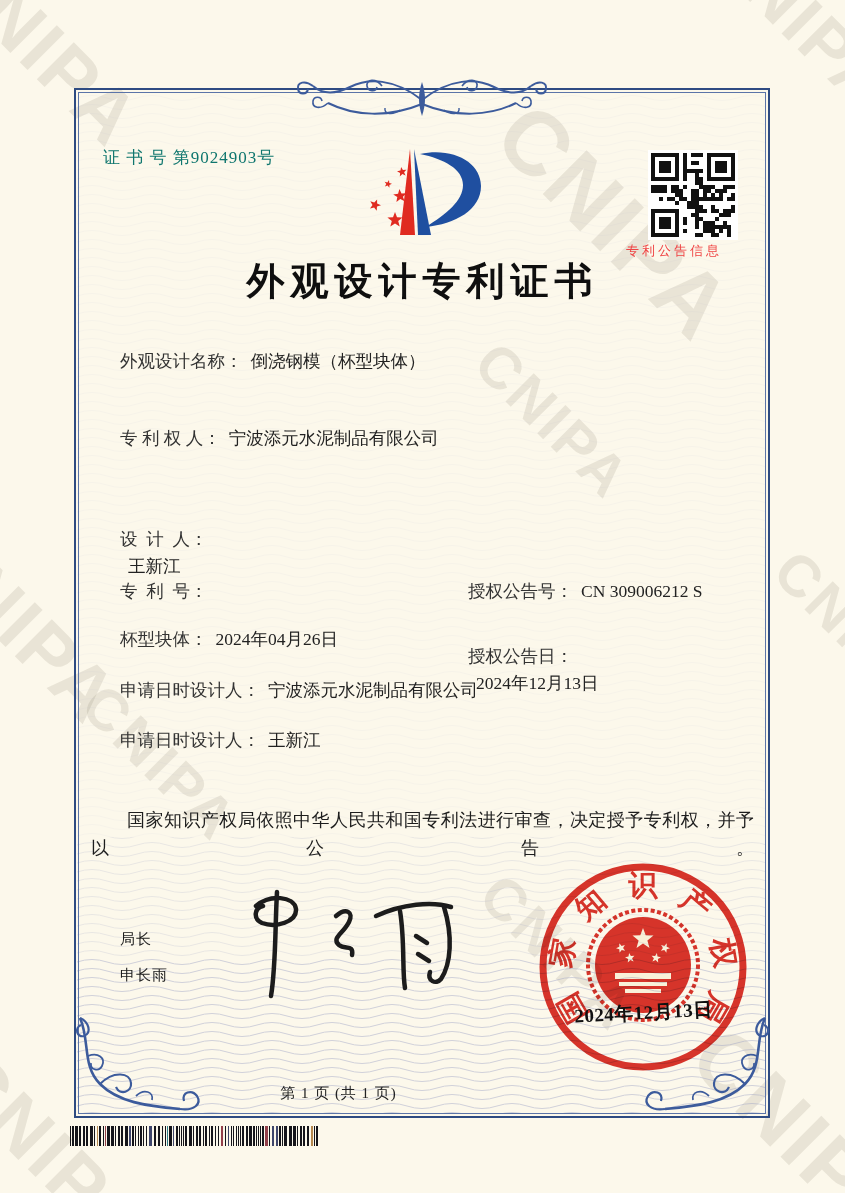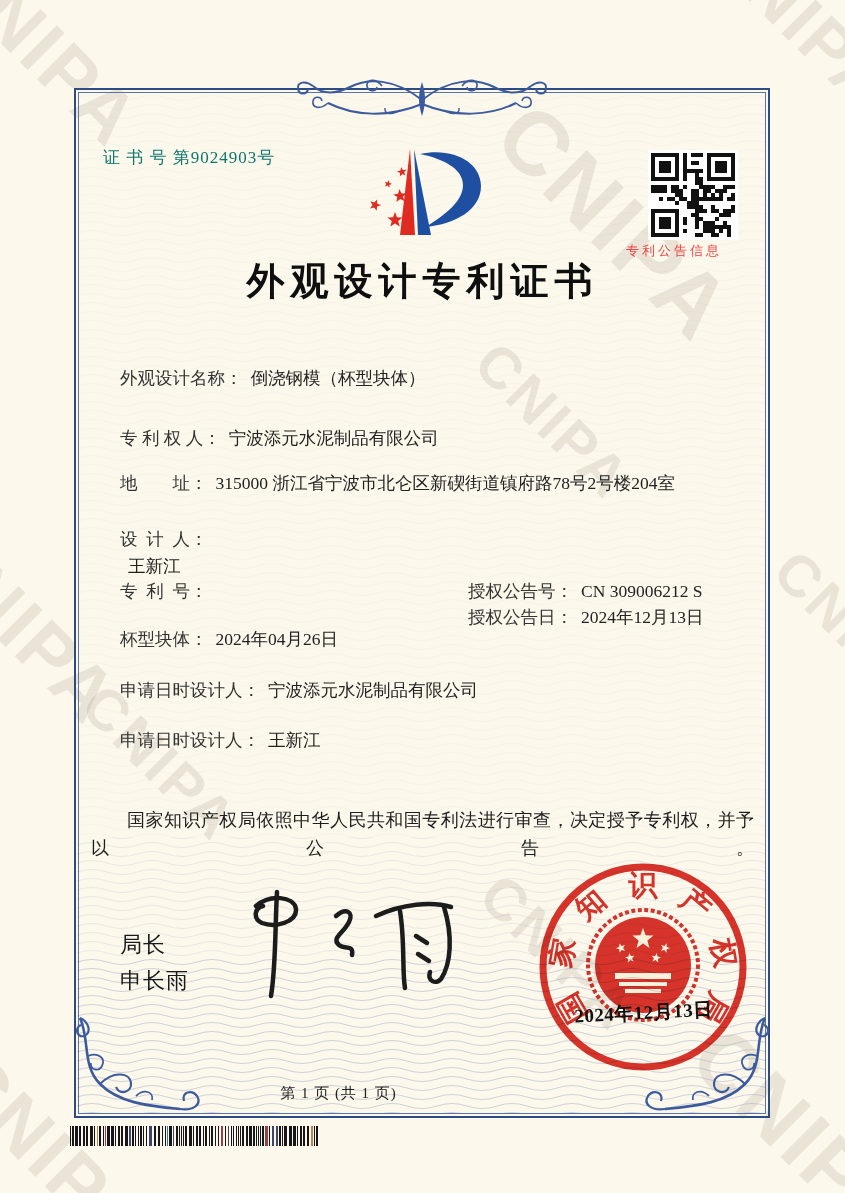--- a/index.html
+++ b/index.html
@@ -20,21 +20,21 @@
   .title{left:0;top:248px;width:845px;text-align:center;font-size:38px;font-weight:700;letter-spacing:6px;color:#0f0f0f;margin-top:8px;}
   .row{left:120px;display:flex;font-size:17.5px;line-height:27px;color:#222;}
   .row .lbl{flex:0 0 auto;white-space:pre;color:#333;}
   .row .val{margin-left:8px;}
   .row2{left:468px;}
   .addr .val{width:548px;}
   .statement{left:91px;top:806px;width:663px;font-size:18px;line-height:28px;color:#1d1d1d;
              font-family:"Liberation Serif","DejaVu Serif",serif;}
   .statement .l1{text-indent:2em;text-align:justify;text-align-last:justify;}
   .statement .l2{text-align:justify;text-align-last:justify;}
-  .signer{left:120px;font-size:22px;color:#1a1a1a;letter-spacing:1px;}
+  .signer{left:120px;font-size:15px;color:#1a1a1a;letter-spacing:1px;}
   .footerpage{left:0;top:1084px;width:677px;text-align:center;font-size:15px;color:#222;letter-spacing:1px;}
   
   .qrbox{position:absolute;left:648px;top:150px;background:#fff;padding:3px;z-index:5;line-height:0;}
   .qrcap{left:626px;top:242px;font-size:13px;letter-spacing:3px;color:#ef4444;}
   
   .sealwrap{position:absolute;left:533px;top:857px;width:220px;height:220px;z-index:6;opacity:.93;mix-blend-mode:multiply;}
   .sealdate{left:561px;top:1000px;width:165px;text-align:center;font-size:19px;font-weight:700;color:#111;
             transform:rotate(-3deg);z-index:7;letter-spacing:0.5px;}
   .sigsvg{position:absolute;left:218px;top:886px;z-index:5;}
   .barcode{position:absolute;left:70px;top:1126px;z-index:5;line-height:0;}
@@ -252,48 +252,44 @@
         <rect x="60" y="4" width="20" height="20" fill="#fff"></rect>
         <rect x="64" y="8" width="12" height="12" fill="#111"></rect>
         <rect x="0" y="56" width="28" height="28" fill="#111"></rect>
         <rect x="4" y="60" width="20" height="20" fill="#fff"></rect>
         <rect x="8" y="64" width="12" height="12" fill="#111"></rect>
       </svg></div>
   <div class="abs qrcap">专利公告信息</div>
 
   <div class="abs title">外观设计专利证书</div>
 
-  <div class="abs row" style="top:365px;align-items:center;">
+  <div class="abs row" style="top:348px;align-items:center;">
     <span class="lbl">外观设计名称：</span>
     <span class="val">倒浇钢模（杯型块体）</span>
   </div>
   <div class="abs row" style="top:425px;">
     <span class="lbl">专 利 权 人：</span>
     <span class="val">宁波添元水泥制品有限公司</span>
   </div>
-  <div class="abs row addr" style="top:470px;">
-    <span class="lbl">地        址：</span>
-    <span class="val">315000 浙江省宁波市北仑区新碶街道镇府路78号2号楼204室</span>
-  </div>
   <div class="abs row" style="top:526px;flex-direction:column;">
     <span class="lbl">设  计  人：</span>
     <span class="val">王新江</span>
   </div>
   <div class="abs row" style="top:578px;">
     <span class="lbl">专  利  号：</span>
   </div>
   <div class="abs row row2" style="top:578px;">
     <span class="lbl">授权公告号：</span>
     <span class="val">CN 309006212 S</span>
   </div>
   <div class="abs row" style="top:626px;">
     <span class="lbl">杯型块体：</span>
     <span class="val">2024年04月26日</span>
   </div>
-  <div class="abs row row2" style="top:604px;">
+  <div class="abs row row2" style="top:643px;flex-direction:column;">
     <span class="lbl">授权公告日：</span>
     <span class="val">2024年12月13日</span>
   </div>
   <div class="abs row" style="top:677px;">
     <span class="lbl">申请日时设计人：</span>
     <span class="val">宁波添元水泥制品有限公司</span>
   </div>
   <div class="abs row" style="top:727px;">
     <span class="lbl">申请日时设计人：</span>
     <span class="val">王新江</span>

